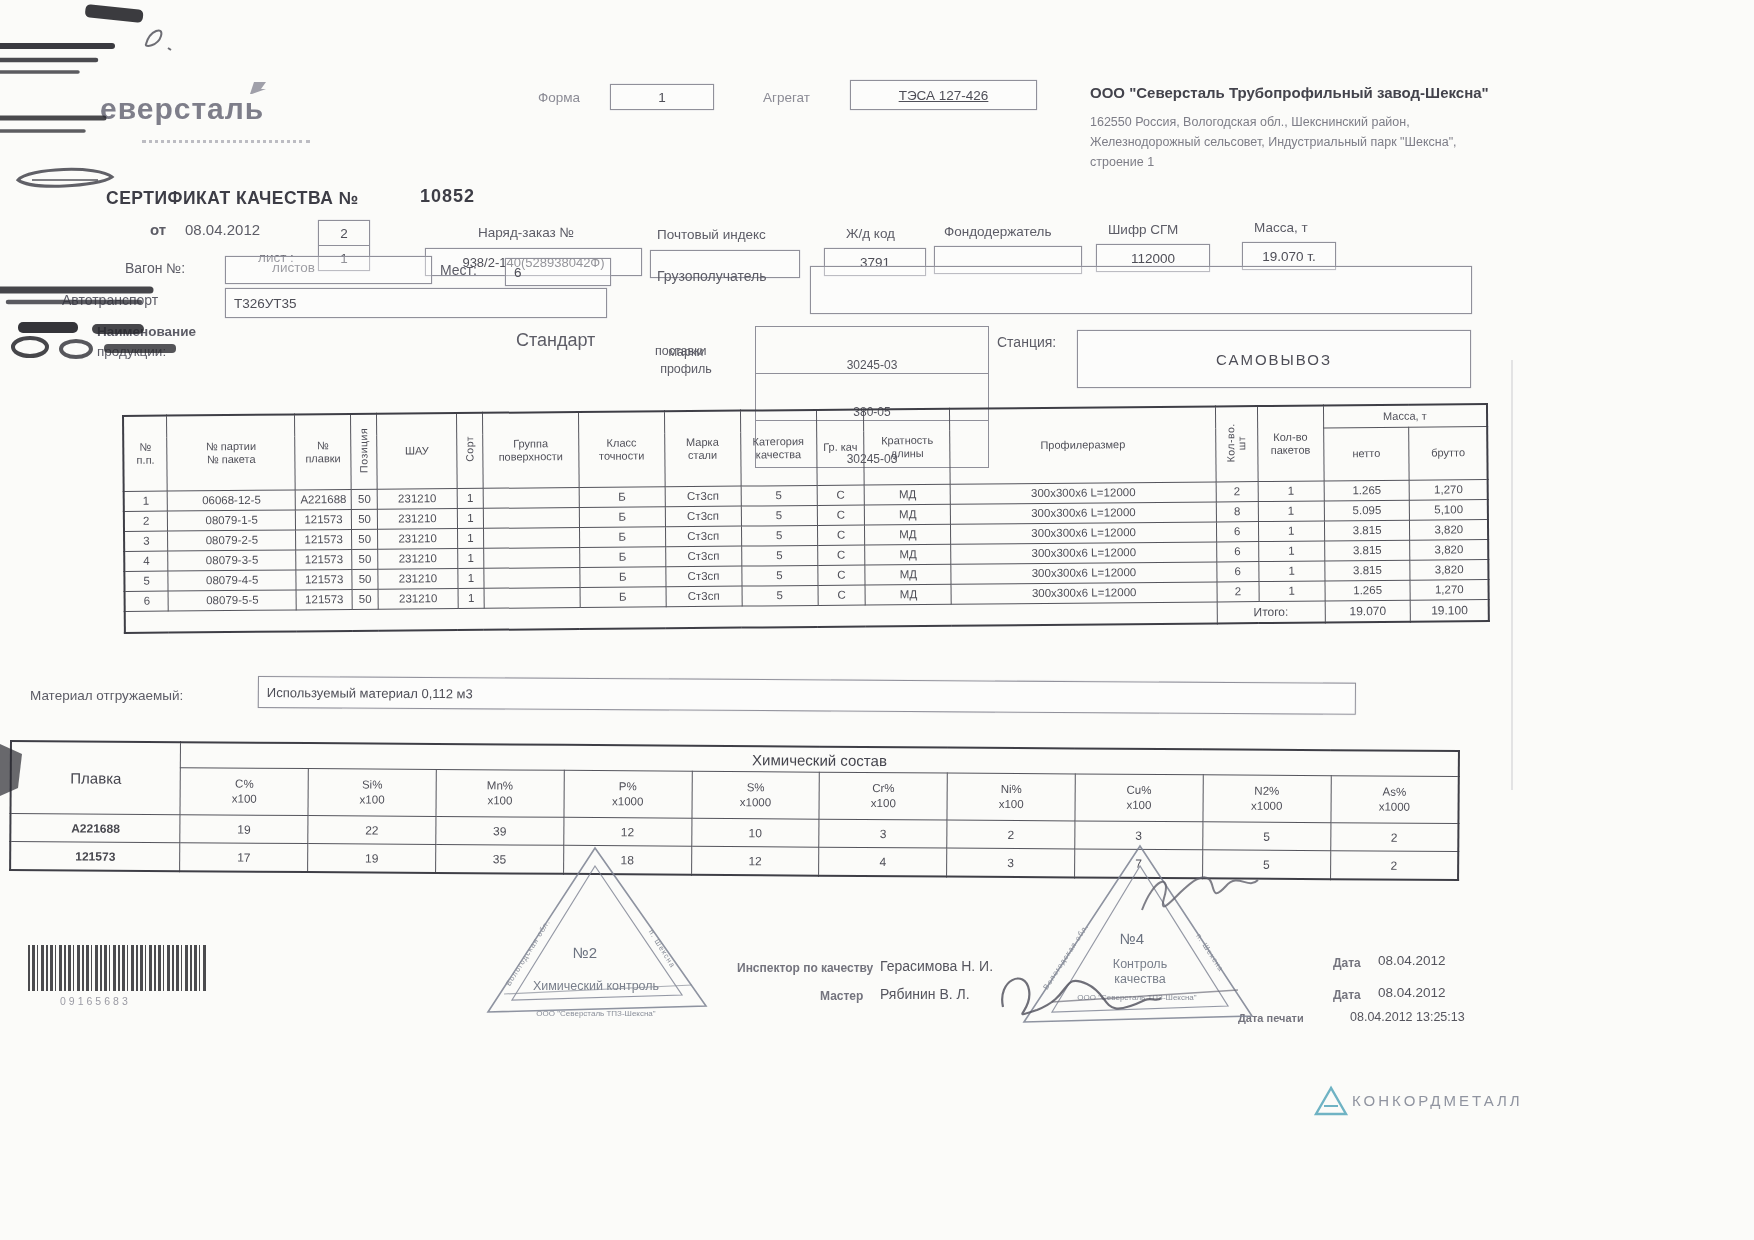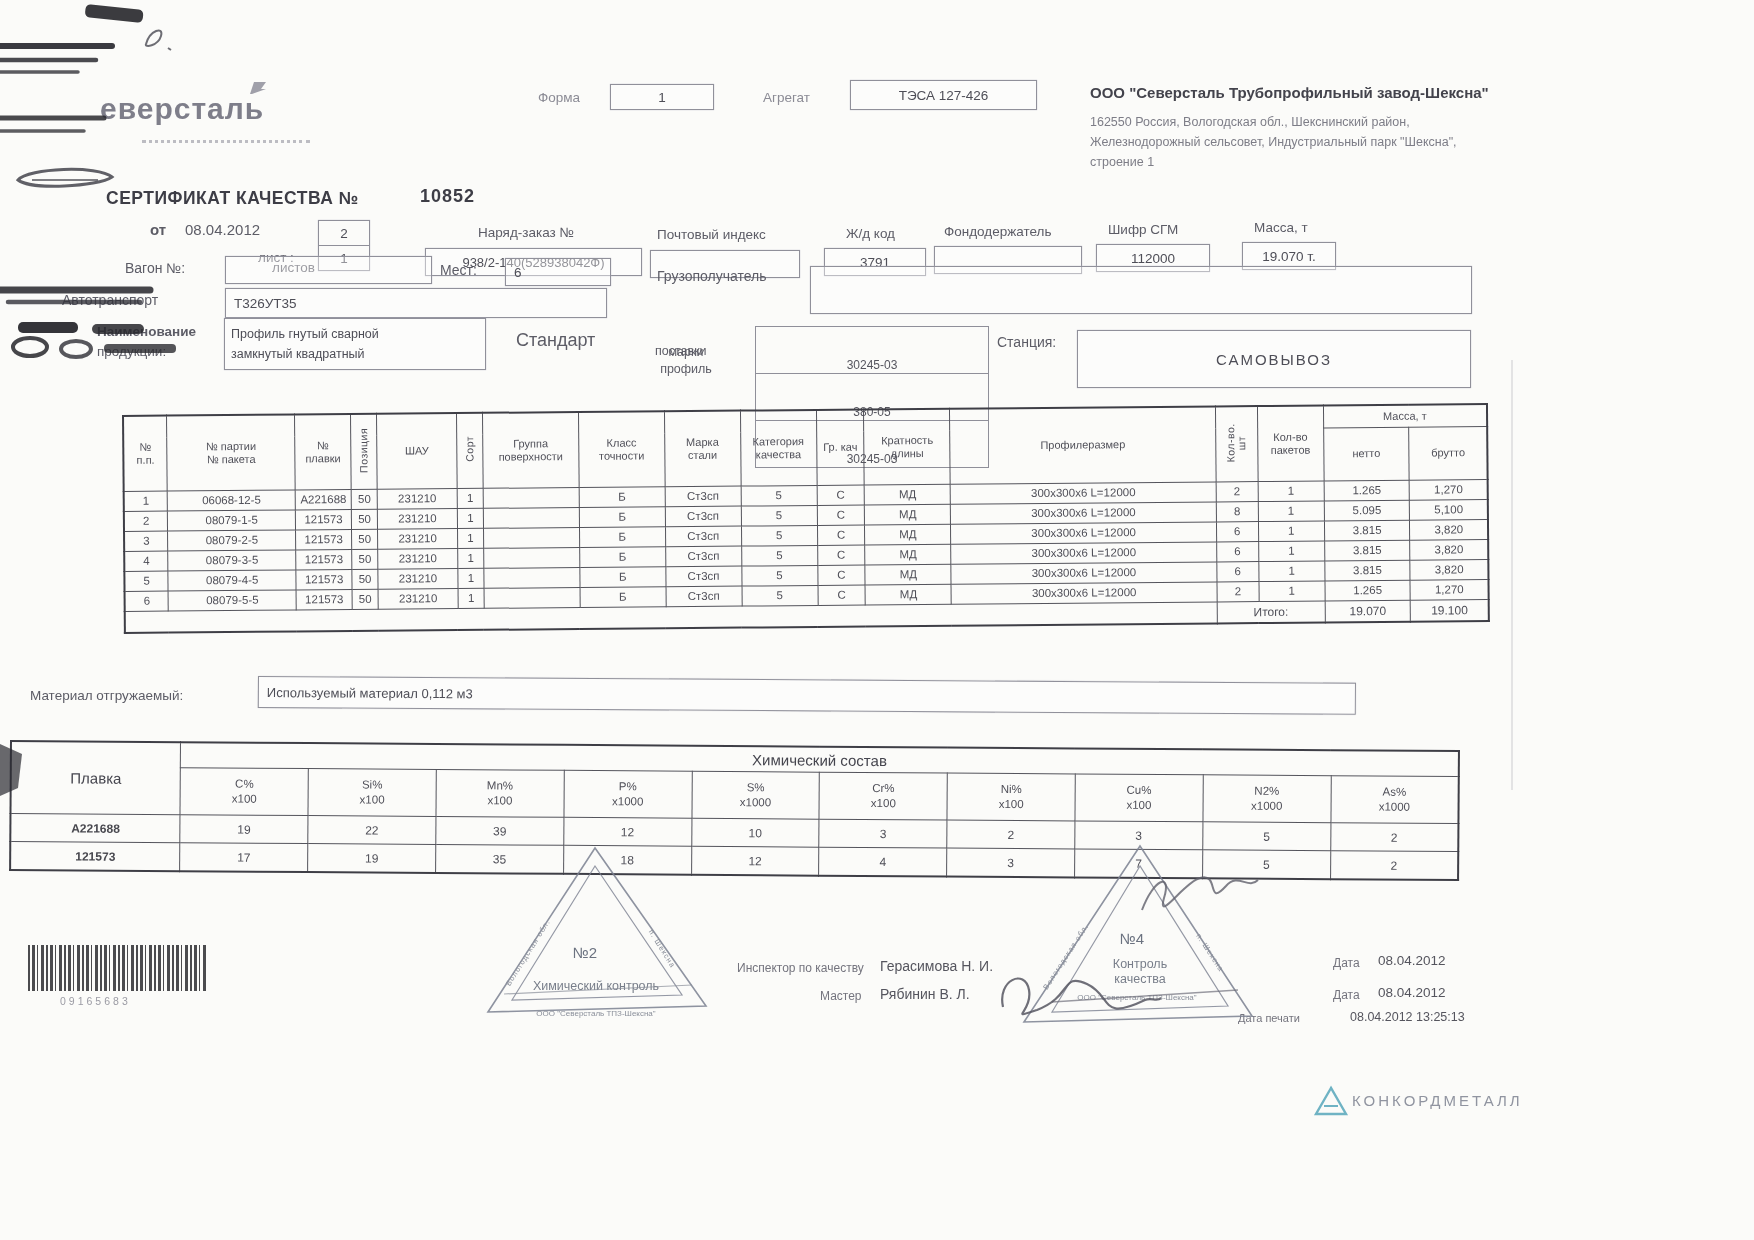--- a/index.html
+++ b/index.html
@@ -39,40 +39,40 @@
   .ctwrap{position:absolute;left:10px;top:740px;z-index:10;transform:rotate(0.4deg);transform-origin:0 0;}
   .ctable{width:1450px;border:2px solid #3e3e46;}
   .ctable th,.ctable td{border:1px solid #54545c;font-weight:normal;text-align:center;color:#4f4f58;}
   .ctable .title-row th{font-size:15px;height:22px;color:#45454e;}
   .ctable .hdr th{font-size:11.5px;white-space:pre-line;line-height:15px;height:44px;}
   .ctable td{font-size:12px;height:25px;}
   .ctable .heat{font-weight:bold;color:#48484f;}
   .barcode{position:absolute;left:28px;top:945px;width:178px;height:46px;z-index:10;opacity:.85;
     background:repeating-linear-gradient(90deg,#2c2c30 0 2px,transparent 2px 4px,#2c2c30 4px 7px,transparent 7px 9px,#2c2c30 9px 10px,transparent 10px 13px,#2c2c30 13px 16px,transparent 16px 18px);}
   .barcode-num{position:absolute;left:60px;top:995px;font-size:10.5px;letter-spacing:3px;color:#9b9ba4;z-index:10;}
-  .footer-lbl{position:absolute;font-size:12px;color:#74747e;z-index:10;}
+  .footer-lbl{position:absolute;font-size:12px;color:#74747e;z-index:10;font-weight:bold;}
   .footer-name{position:absolute;font-size:14px;color:#55555e;z-index:10;}
   .brand-text{position:absolute;left:1352px;top:1092px;font-size:15px;letter-spacing:3px;color:#9094a0;z-index:10;}
   svg{overflow:visible;}
 </style>
 </head>
 <body>
 
 <div class="page">
 
   <div class="logo-text">еверсталь</div>
   <svg class="abs" style="left:248px;top:80px;z-index:10;" width="20" height="16">
     <polygon points="2,14 6,2 18,2 13,9 18,9 4,14" fill="#8a8a96" opacity="0.8"></polygon>
   </svg>
   <div class="logo-under"></div>
 
   <div class="lbl" style="left:538px;top:90px;color:#8b8b95;">Форма</div>
   <div class="box" style="left:610px;top:84px;width:102px;height:24px;">1</div>
   <div class="lbl" style="left:763px;top:90px;color:#8b8b95;">Агрегат</div>
-  <div class="box" style="left:850px;top:80px;width:185px;height:28px;">ТЭСА 127-426</div>
+  <div class="box" style="left:850px;top:80px;width:185px;height:28px;text-decoration:underline;">ТЭСА 127-426</div>
 
   <div class="company-name">ООО "Северсталь Трубопрофильный завод-Шексна"</div>
   <div class="company-addr">
     <div>162550 Россия, Вологодская обл., Шекснинский район,</div>
     <div>Железнодорожный сельсовет, Индустриальный парк "Шексна",</div>
     <div>строение 1</div>
   </div>
 
   <div class="cert-title">СЕРТИФИКАТ КАЧЕСТВА №</div>
   <div class="cert-num">10852</div>
@@ -103,24 +103,20 @@
   <div class="lbl" style="left:440px;top:262px;font-size:14px;">Мест:</div>
   <div class="box left" style="left:505px;top:258px;width:96px;height:26px;">6</div>
   <div class="lbl" style="left:657px;top:268px;font-size:14px;text-align:center;">Грузополучатель</div>
   <div class="box" style="left:810px;top:266px;width:660px;height:46px;"></div>
 
   <div class="lbl" style="left:62px;top:292px;font-size:14px;">Автотранспорт</div>
   <div class="box left" style="left:225px;top:288px;width:372px;height:28px;">Т326УТ35</div>
 
   <div class="lbl" style="left:97px;top:324px;font-weight:bold;">Наименование</div>
   <div class="lbl" style="left:97px;top:344px;">продукции:</div>
-  <div class="box" style="left:224px;top:318px;width:254px;height:50px;flex-direction:column;align-items:flex-start;justify-content:center;padding-left:6px;font-size:12.5px;line-height:20px;">
-    <div>Профиль гнутый сварной</div>
-    <div>замкнутый квадратный</div>
-  </div>
   <div class="lbl" style="left:516px;top:330px;font-size:18px;">Стандарт</div>
   <div class="lbl small" style="left:655px;top:344px;width:62px;text-align:left;">поставки</div>
   <div class="lbl small" style="left:655px;top:345px;width:62px;text-align:center;">марки</div>
   <div class="lbl small" style="left:655px;top:362px;width:62px;text-align:center;">профиль</div>
   <div class="std-stack">
     <div>30245-03</div>
     <div>380-05</div>
     <div>30245-03</div>
   </div>
   <div class="lbl" style="left:997px;top:334px;font-size:14px;">Станция:</div>

